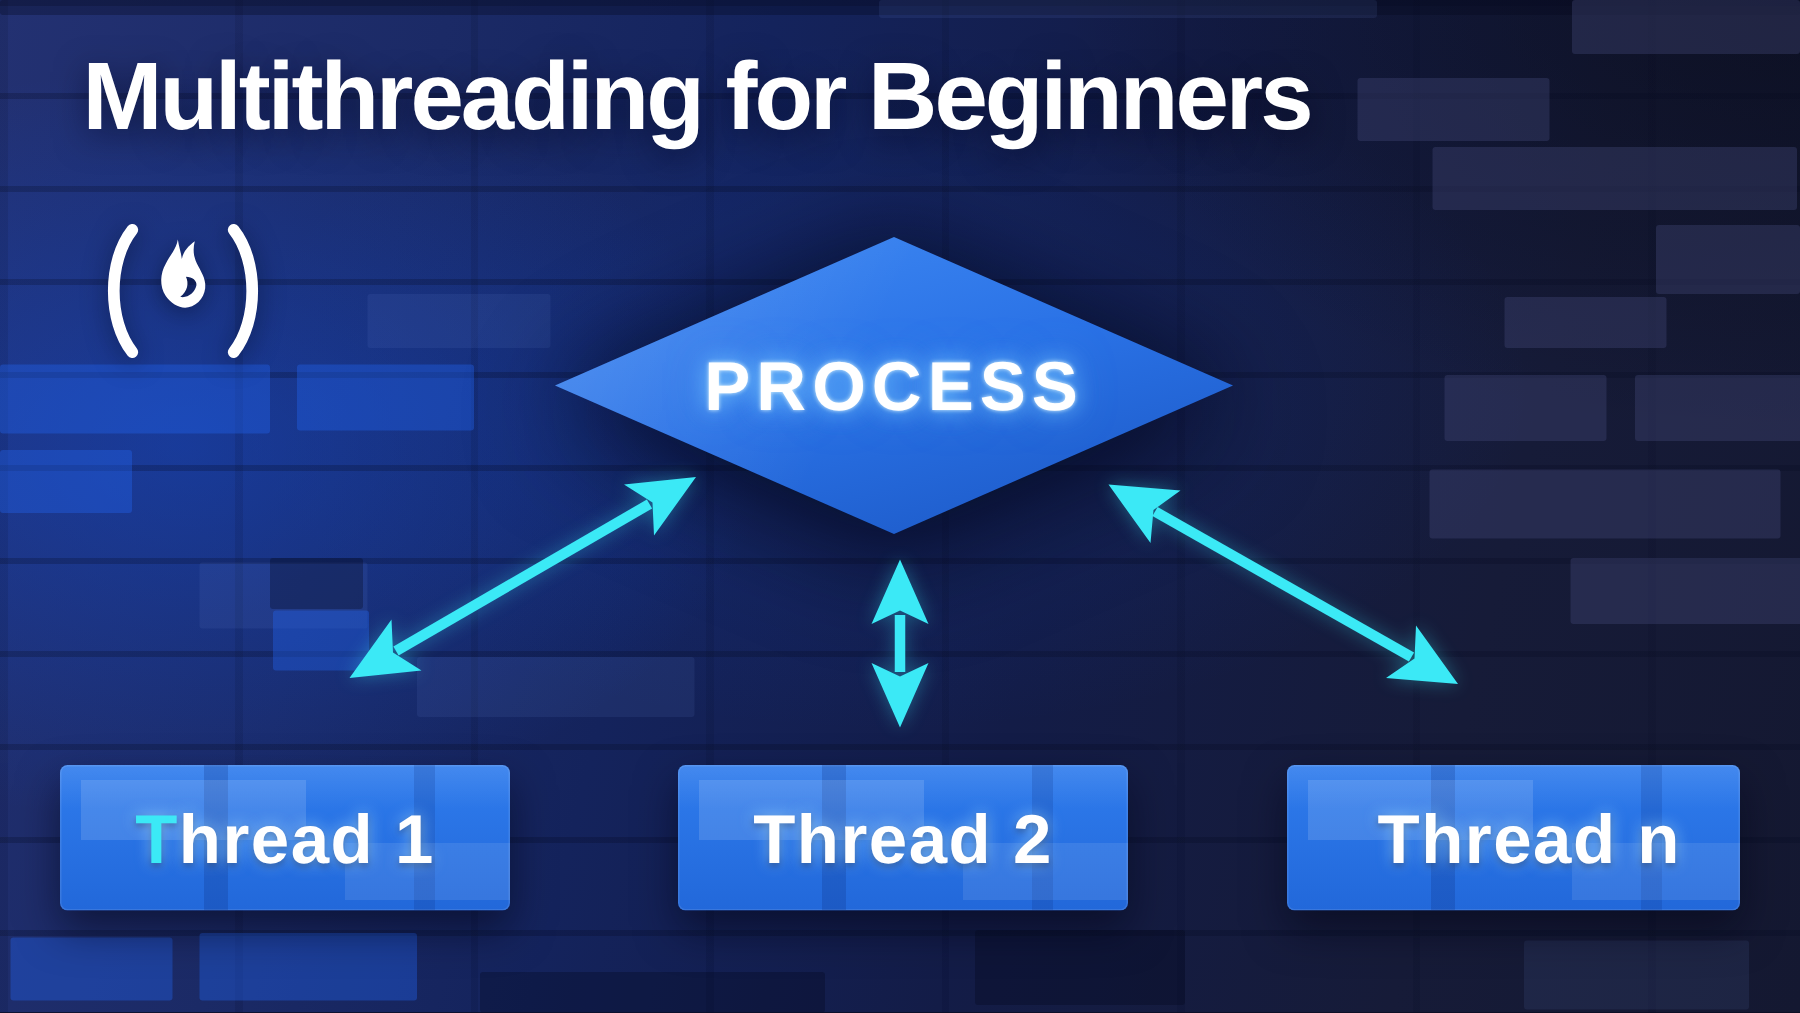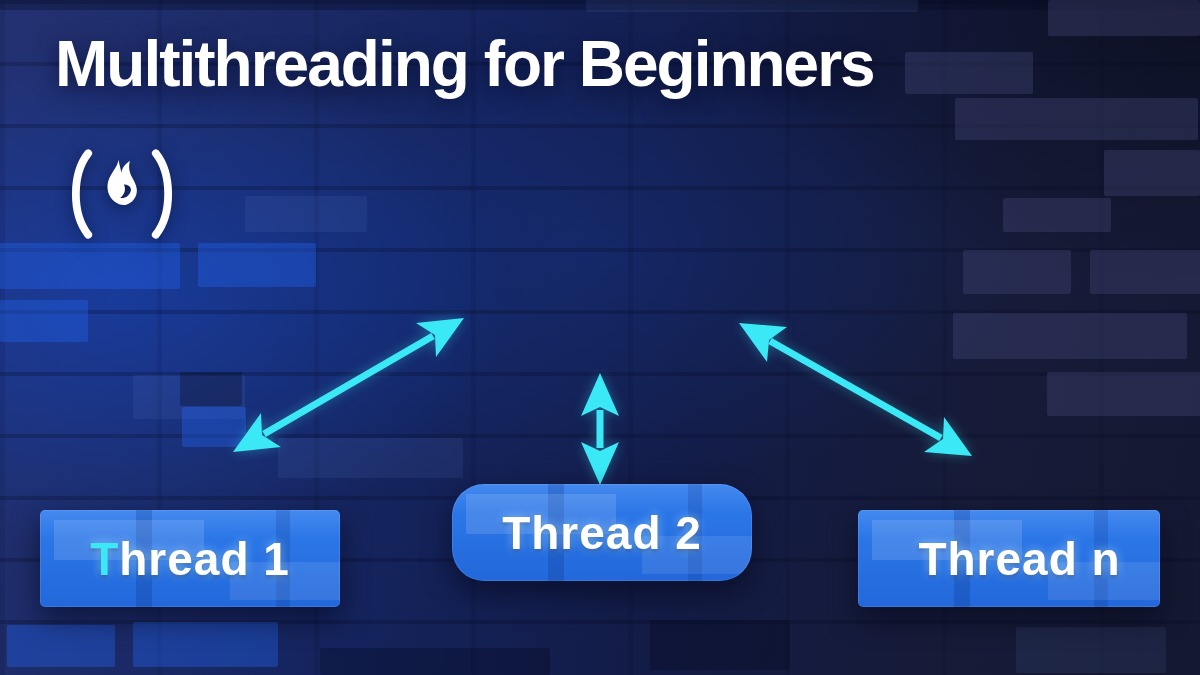--- a/index.html
+++ b/index.html
@@ -86,21 +86,21 @@
   }
   .thread::after{ 
     content:"";position:absolute;inset:0;
     background:
       linear-gradient(rgba(255,255,255,0.13), rgba(255,255,255,0.13)) 14px 10px / 150px 40px no-repeat,
       linear-gradient(rgba(255,255,255,0.09), rgba(255,255,255,0.09)) 190px 52px / 130px 38px no-repeat,
       linear-gradient(rgba(9,40,120,0.22), rgba(9,40,120,0.22)) 96px 0 / 16px 100% no-repeat,
       linear-gradient(rgba(9,40,120,0.18), rgba(9,40,120,0.18)) 236px 0 / 14px 100% no-repeat;
   }
   .thread-1{left:40px;top:510px;}
-  .thread-2{left:452px;top:484px;border-radius:32px;}
+  .thread-2{left:452px;top:510px;}
   .thread-n{left:858px;top:510px;width:302px;padding-left:21px;}
   .tlabel{
     position:relative;z-index:1;
     font-size:46px;font-weight:800;letter-spacing:1px;
     color:var(--text-white);
     text-shadow:0 0 10px rgba(150,210,255,0.8), 0 2px 4px rgba(10,20,60,0.5);
   }
   .tlabel .hl{color:var(--accent-cyan);}
 </style>
 </head>
@@ -144,20 +144,25 @@
       <g transform="translate(45,8) scale(0.62)">
         <path fill-rule="evenodd" fill="currentColor" d="
           M42,4 C40,16 32,24 27,34 C20,46 19,62 27,74 C34,84 45,90 55,88
           C68,85 77,73 76,59 C75,48 68,40 64,30 C61,22 61,14 63,6
           C55,12 49,18 47,28 C46,20 43,12 42,4 Z
           M52,50 C56,58 54,68 45,75 C54,77 63,70 65,61 C66,55 60,50 52,50 Z"></path>
       </g>
     </svg>
   </div>
 
+  <div class="diamond-wrap">
+    <div class="diamond">
+      <span class="process-label">PROCESS</span>
+    </div>
+  </div>
 
   <svg class="arrows" viewBox="0 0 1200 675" aria-hidden="true">
     <g>
       <line x1="264" y1="434" x2="433" y2="336"></line>
       <polygon points="464,318 436,357 435,335 416,323"></polygon>
       <polygon points="233,452 281,447 262,435 261,413"></polygon>
     </g>
     <g>
       <line x1="600" y1="410" x2="600" y2="448"></line>
       <polygon points="600,373 619,416 600,407 581,416"></polygon>

